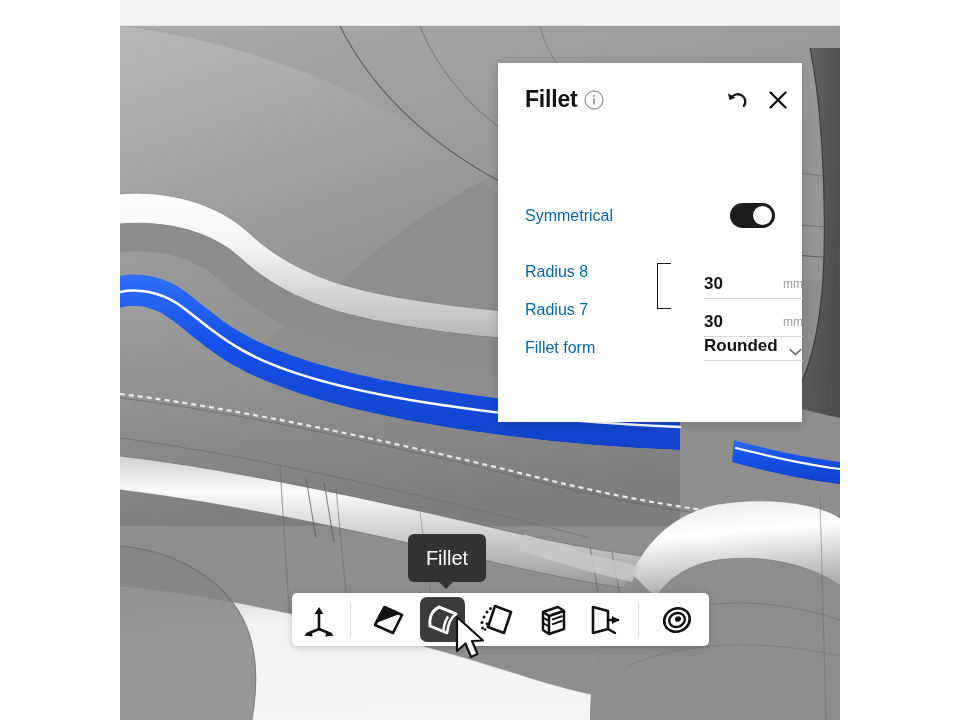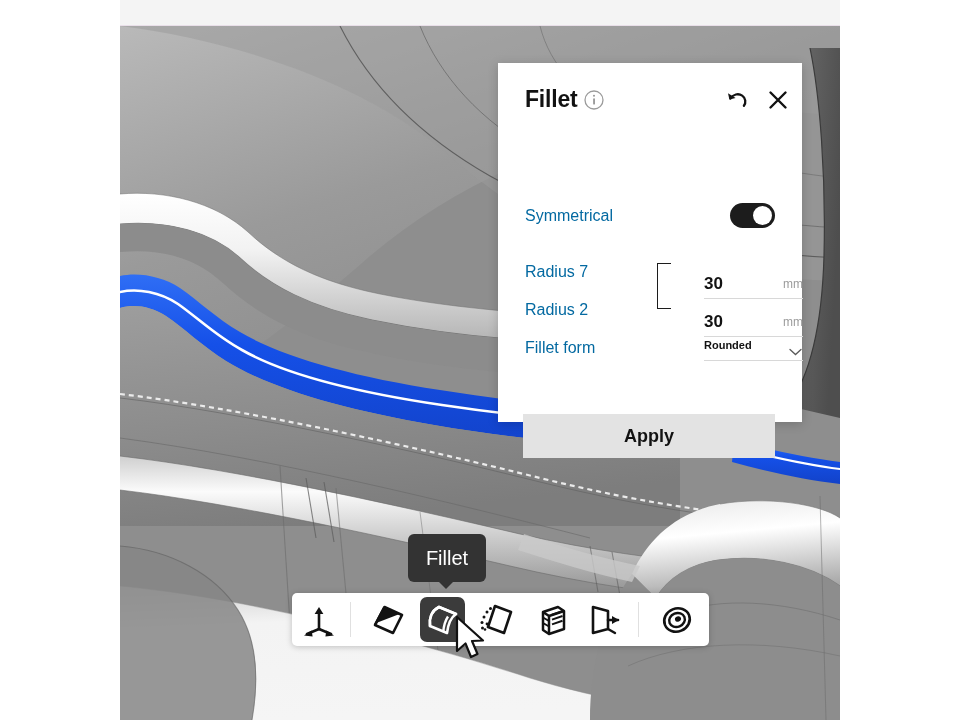--- a/index.html
+++ b/index.html
@@ -94,21 +94,21 @@
     border-top: 1.4px solid #1c1c1c;
     border-bottom: 1.4px solid #1c1c1c;
   }
 
   .sel-field {
     position: absolute; left: 179px; top: 0; width: 99px; height: 28px;
     border-bottom: 1px solid #d8d8d8; cursor: pointer;
   }
   .sel-val {
     position: absolute; left: 0px; top: 0px;
-    font-size: 11px; font-weight: bold; color: #121212; line-height: 25px;
+    font-size: 17px; font-weight: bold; color: #121212; line-height: 25px;
   }
   .sel-caret { position: absolute; right: 1px; top: 9px; width: 13px; height: 8px; }
 
   
   .apply-btn {
     position: absolute; left: 25px; top: 351px; width: 252px; height: 44px;
     background: #e3e3e3; cursor: pointer;
     display: flex; align-items: center; justify-content: center;
   }
   .apply-label { font-size: 18px; font-weight: bold; color: #121212; }
@@ -297,50 +297,47 @@
       <div class="row-sym">
         <div class="field-label">Symmetrical</div>
         <div class="toggle-track">
           <div class="toggle-knob"></div>
         </div>
       </div>
 
       <div class="bracket"></div>
 
       <div class="row-r1">
-        <div class="field-label">Radius 7</div>
+        <div class="field-label">Radius 8</div>
         <div class="num-field">
           <span class="num-val">30</span>
           <span class="num-unit">mm</span>
         </div>
       </div>
 
       <div class="row-r2">
-        <div class="field-label">Radius 2</div>
+        <div class="field-label">Radius 7</div>
         <div class="num-field">
           <span class="num-val">30</span>
           <span class="num-unit">mm</span>
         </div>
       </div>
 
       <div class="row-cf">
         <div class="field-label">Fillet form</div>
         <div class="sel-field">
           <span class="sel-val">Rounded</span>
           <span class="sel-caret">
             <svg width="13" height="8" viewBox="0 0 13 8">
               <path d="M1 1.5 L6.5 6.5 L12 1.5" fill="none" stroke="#5a5a5a" stroke-width="1.3" stroke-linecap="round"></path>
             </svg>
           </span>
         </div>
       </div>
 
-      <div class="apply-btn">
-        <span class="apply-label">Apply</span>
-      </div>
 
     </div>
   </div>
 
   <div class="tooltip">
     <span class="tooltip-label">Fillet</span>
   </div>
   <div class="tooltip-arrow"></div>
 
   <div class="toolbar">

